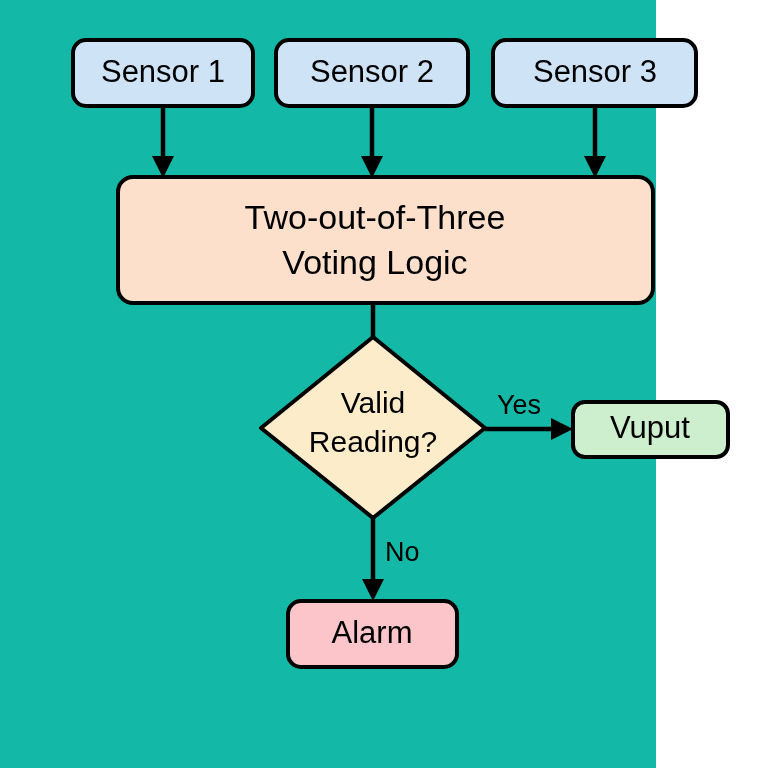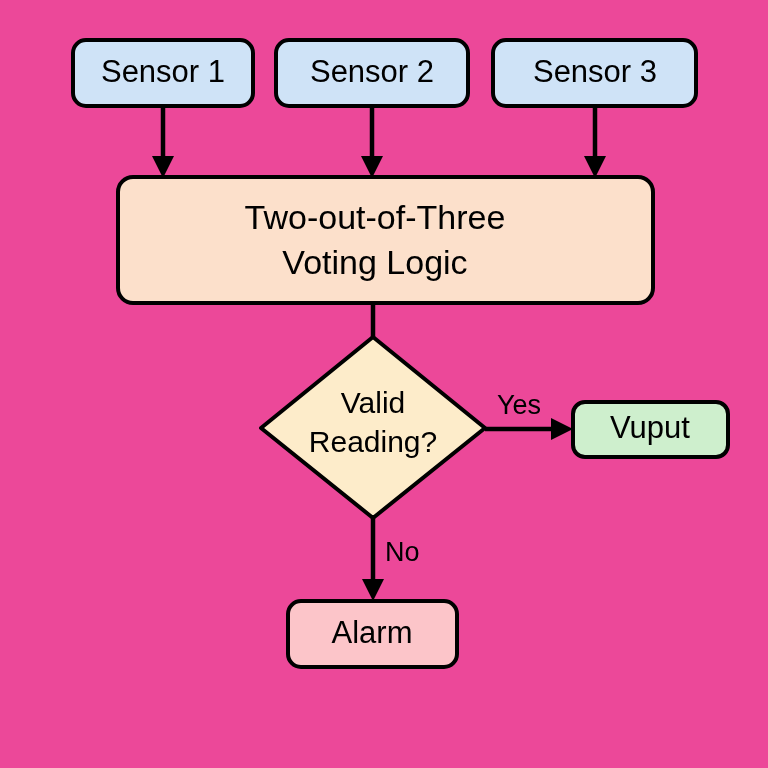--- a/index.html
+++ b/index.html
@@ -8,23 +8,23 @@
     background: #ffffff;
   }
   body {
     width: 768px;
     height: 768px;
     overflow: hidden;
     font-family: "Liberation Sans", sans-serif;
   }
   #flowchart-root {
     position: relative;
-    width: 768px;
+    width: 656px;
     height: 768px;
-    background: #ec4899;
+    background: #14b8a6;
   }
   svg.diagram {
     display: block;
     width: 768px;
     height: 768px;
   }
   .node-shape {
     stroke: #000000;
     stroke-width: 4;
     stroke-linejoin: round;

